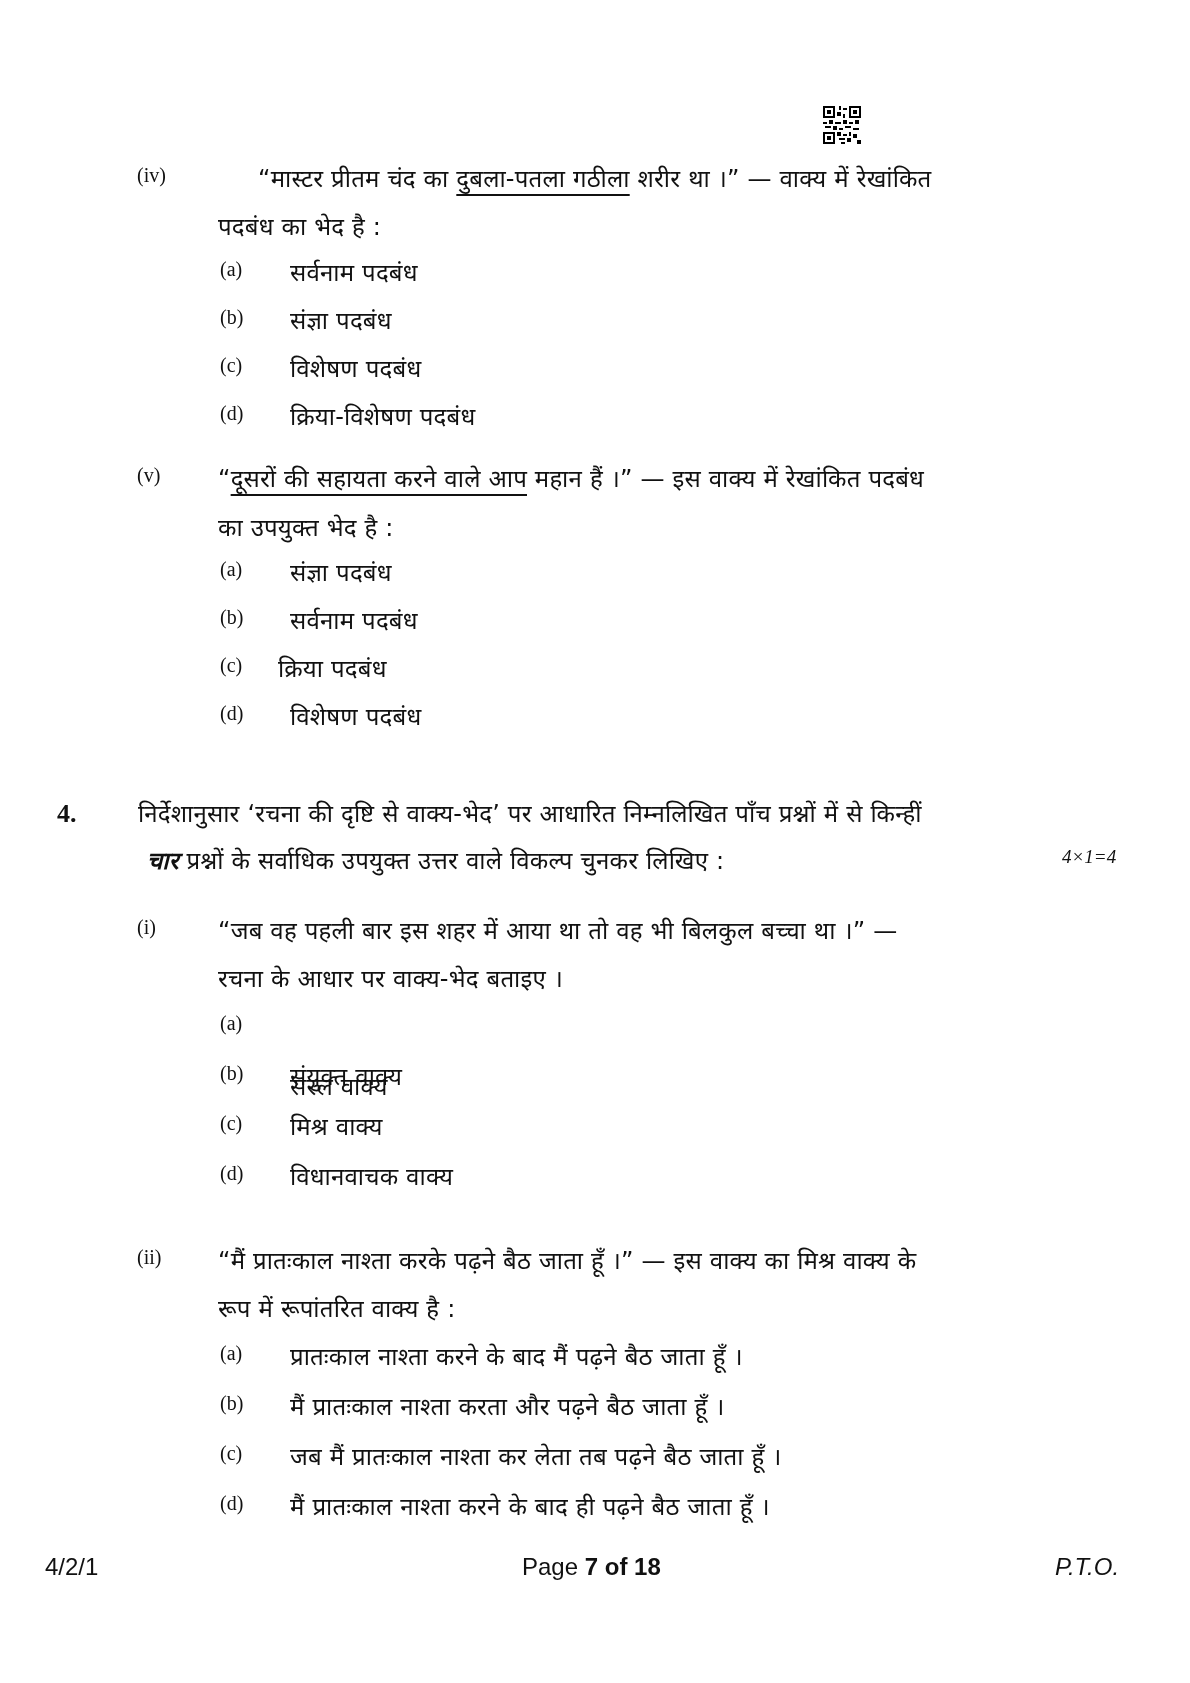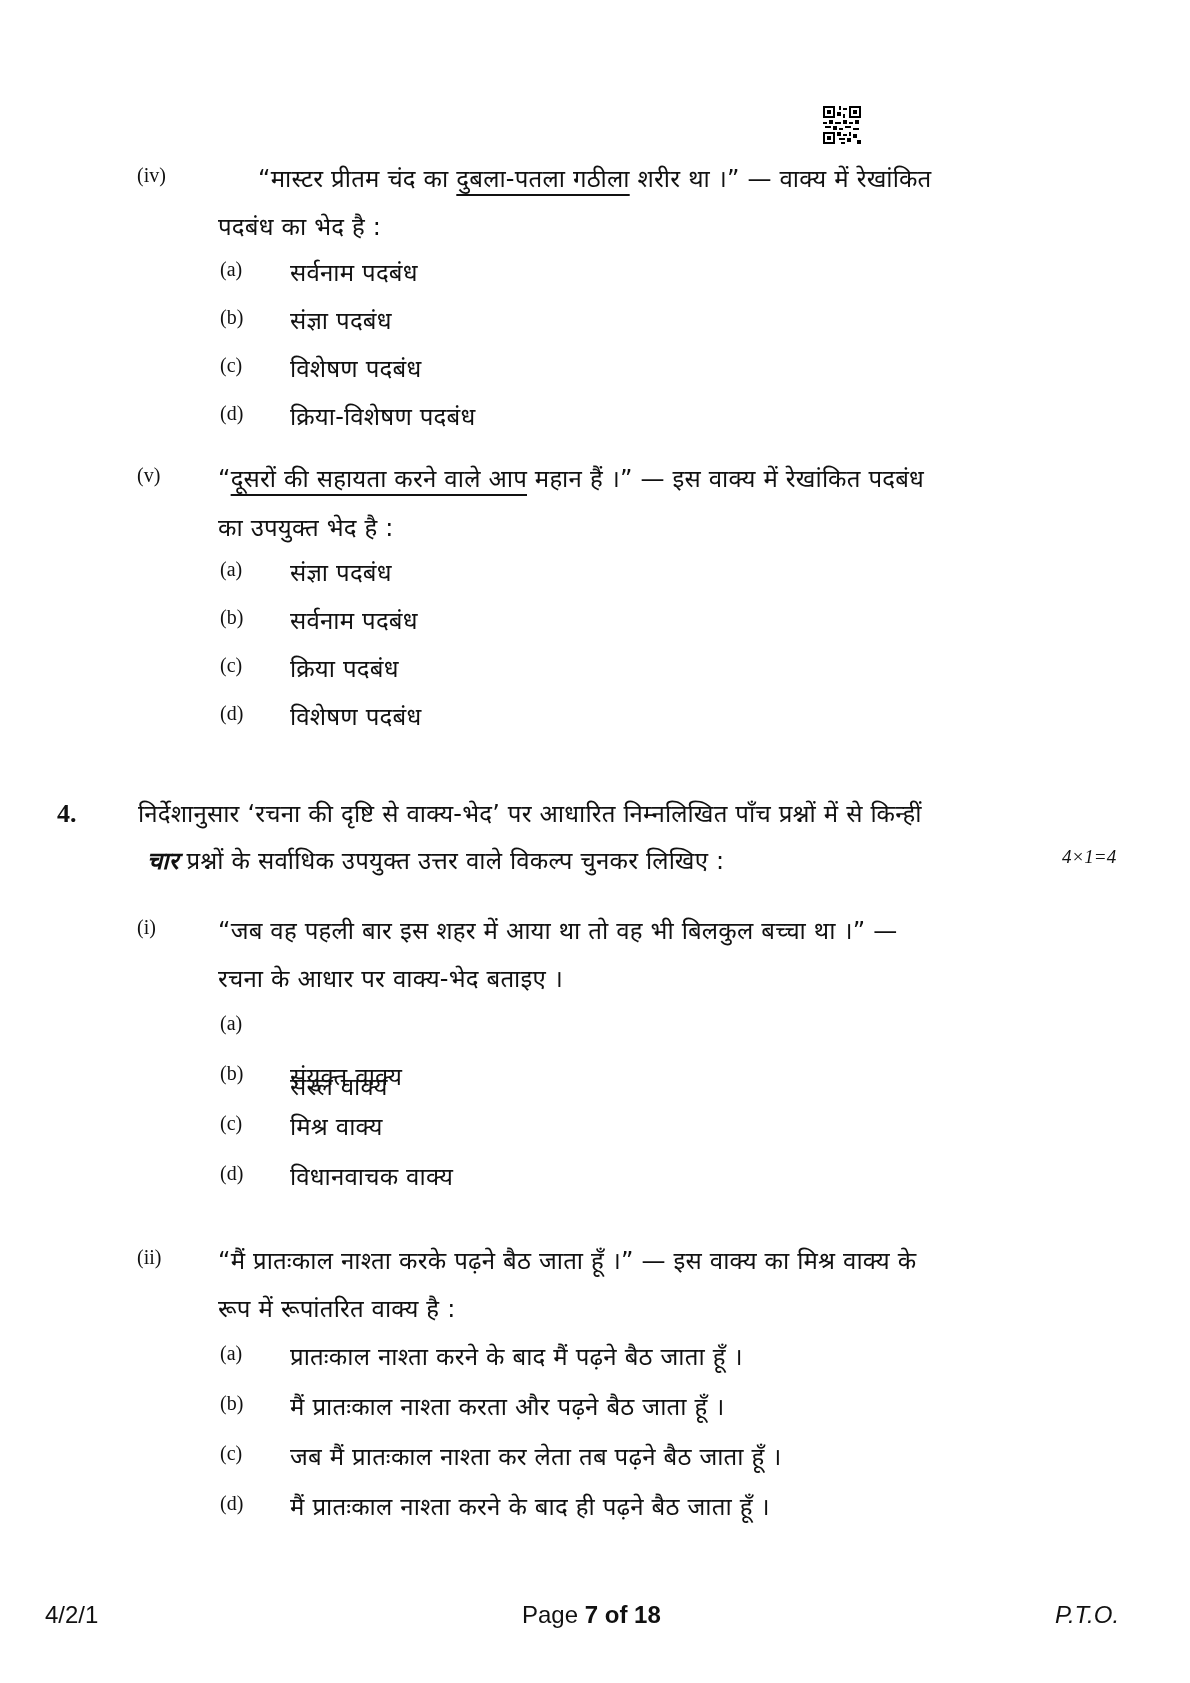--- a/index.html
+++ b/index.html
@@ -4,21 +4,21 @@
 <style>
   html, body { margin:0; padding:0; background:#ffffff; }
   body { width:1190px; height:1683px; position:relative; overflow:hidden; color:#111; font-family:"DejaVu Serif", serif; }
   .abs { position:absolute; }
   .qr { left:823px; top:106px; width:38px; height:38px; }
   .lbl { font-family:"Liberation Serif", serif; font-size:20px; }
   .hi { font-family:"DejaVu Sans", sans-serif; font-size:24px; white-space:nowrap; letter-spacing:0.2px; }
   .u { text-decoration: underline; text-underline-offset:7px; text-decoration-thickness:2px; }
   .qnum { font-family:"Liberation Serif", serif; font-weight:bold; font-size:26px; }
   .marks { font-family:"Liberation Serif", serif; font-style:italic; font-size:19px; }
-  .foot { font-family:"Liberation Sans", sans-serif; font-size:24px; top:1553px;margin-top:48px; }
+  .foot { font-family:"Liberation Sans", sans-serif; font-size:24px; top:1553px; }
   .bold { font-weight:bold; }
   .it { font-style:italic; }
 </style>
 </head>
 <body>
 
 <div class="abs qr">
   <svg width="38" height="38" viewBox="0 0 19 19">
     <rect x="0" y="0" width="19" height="19" fill="#fff"></rect>
     <g fill="#000">
@@ -77,21 +77,21 @@
 <div class="abs hi" style="left:218px;top:461px;">
   <span>“</span><span class="u">दूसरों की सहायता करने वाले आप</span><span> महान हैं ।” — इस वाक्य में रेखांकित पदबंध</span>
 </div>
 <div class="abs hi" style="left:218px;top:510px;">का उपयुक्त भेद है :</div>
 
 <div class="abs lbl" style="left:220px;top:558px;">(a)</div>
 <div class="abs hi" style="left:290px;top:555px;">संज्ञा पदबंध</div>
 <div class="abs lbl" style="left:220px;top:606px;">(b)</div>
 <div class="abs hi" style="left:290px;top:603px;">सर्वनाम पदबंध</div>
 <div class="abs lbl" style="left:220px;top:654px;">(c)</div>
-<div class="abs hi" style="left:290px;top:651px;">क्रिया पदबंध</div>
+<div class="abs hi" style="left:278px;top:651px;">क्रिया पदबंध</div>
 <div class="abs lbl" style="left:220px;top:702px;">(d)</div>
 <div class="abs hi" style="left:290px;top:699px;">विशेषण पदबंध</div>
 
 <div class="abs qnum" style="left:57px;top:799px;">4.</div>
 <div class="abs hi" style="left:138px;top:796px;">निर्देशानुसार ‘रचना की दृष्टि से वाक्य-भेद’ पर आधारित निम्नलिखित पाँच प्रश्नों में से किन्हीं</div>
 <div class="abs hi" style="left:147px;top:843px;">
   <span class="bold it">चार</span><span> प्रश्नों के सर्वाधिक उपयुक्त उत्तर वाले विकल्प चुनकर लिखिए :</span>
 </div>
 <div class="abs marks" style="left:1062px;top:846px;">4×1=4</div>
 

